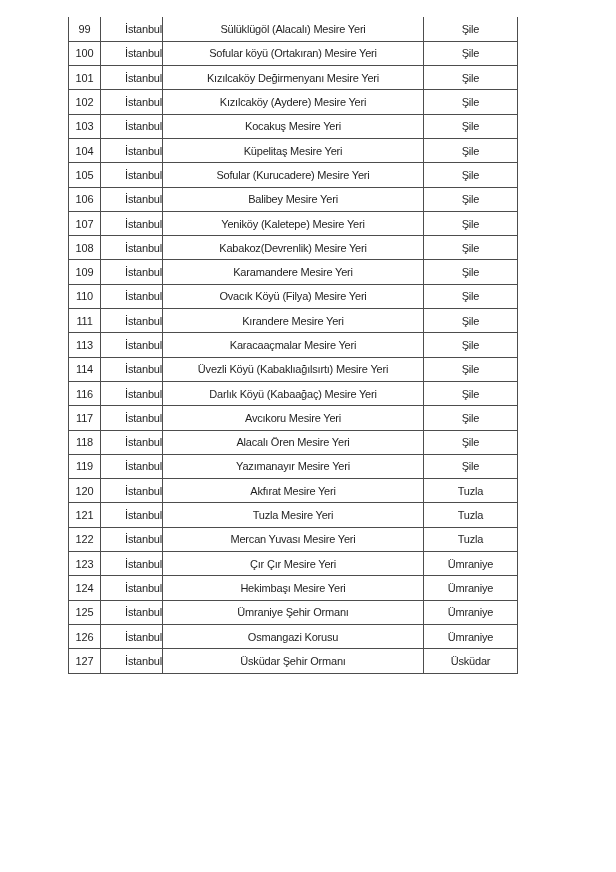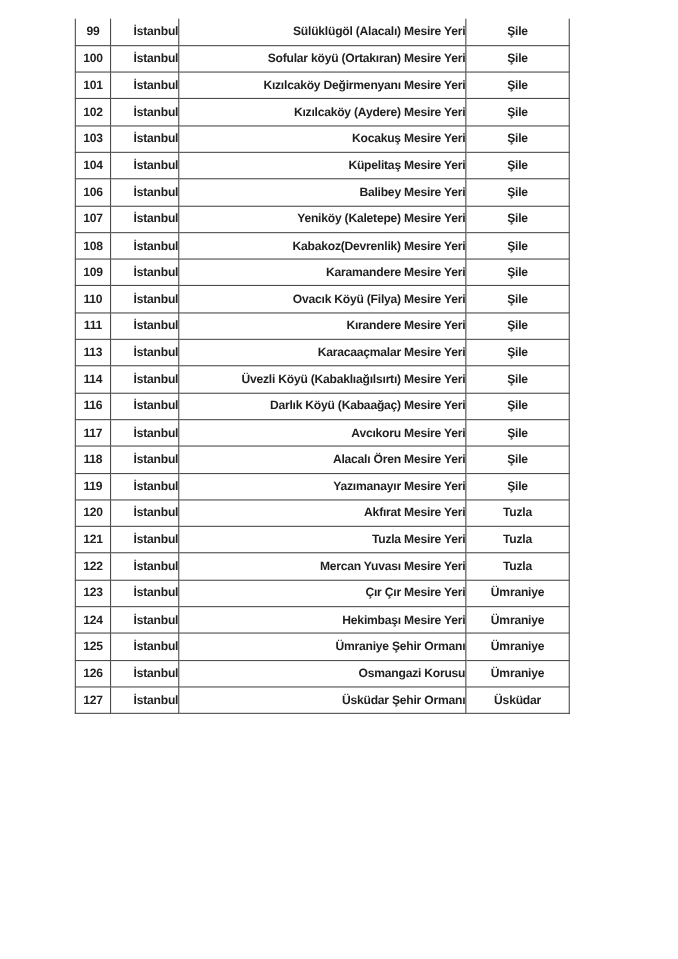--- a/index.html
+++ b/index.html
@@ -11,21 +11,20 @@
   html, body {
     width: 616px; height: 872px;
     background: var(--page-bg);
     font-family: "Liberation Sans", sans-serif;
   }
   .page {
     position: relative;
     width: 616px; height: 872px;
     background: var(--page-bg);
     overflow: hidden;
-    font-weight: bold;
   }
   table.doc-table {
     position: absolute;
     left: 68px; top: 17px;
     width: 449px;
     border-collapse: collapse;
     table-layout: fixed;
     font-size: 11px;
     letter-spacing: -0.2px;
     color: var(--text-color);
@@ -35,21 +34,21 @@
     height: 24.3px;
     padding: 0;
     vertical-align: middle;
     overflow: hidden;
     white-space: nowrap;
   }
   
   table.doc-table tr:first-child td { border-top: none; }
   td.c-no   { text-align: center; }
   td.c-prov { text-align: right; }
-  td.c-name { text-align: right; padding-left: 4px; }
+  td.c-name { text-align: center; padding-left: 4px; }
   td.c-dist { text-align: center; padding-left: 4px; }
 </style>
 </head>
 <body>
 
 <div class="page">
   <table class="doc-table">
     <colgroup>
       <col style="width:32px">
       <col style="width:62px">
@@ -92,20 +91,26 @@
     <td class="c-dist">Şile</td>
   </tr>
 
   <tr>
     <td class="c-no">104</td>
     <td class="c-prov">İstanbul</td>
     <td class="c-name">Küpelitaş Mesire Yeri</td>
     <td class="c-dist">Şile</td>
   </tr>
 
+  <tr>
+    <td class="c-no">105</td>
+    <td class="c-prov">İstanbul</td>
+    <td class="c-name">Sofular (Kurucadere) Mesire Yeri</td>
+    <td class="c-dist">Şile</td>
+  </tr>
 
   <tr>
     <td class="c-no">106</td>
     <td class="c-prov">İstanbul</td>
     <td class="c-name">Balibey Mesire Yeri</td>
     <td class="c-dist">Şile</td>
   </tr>
 
   <tr>
     <td class="c-no">107</td>

